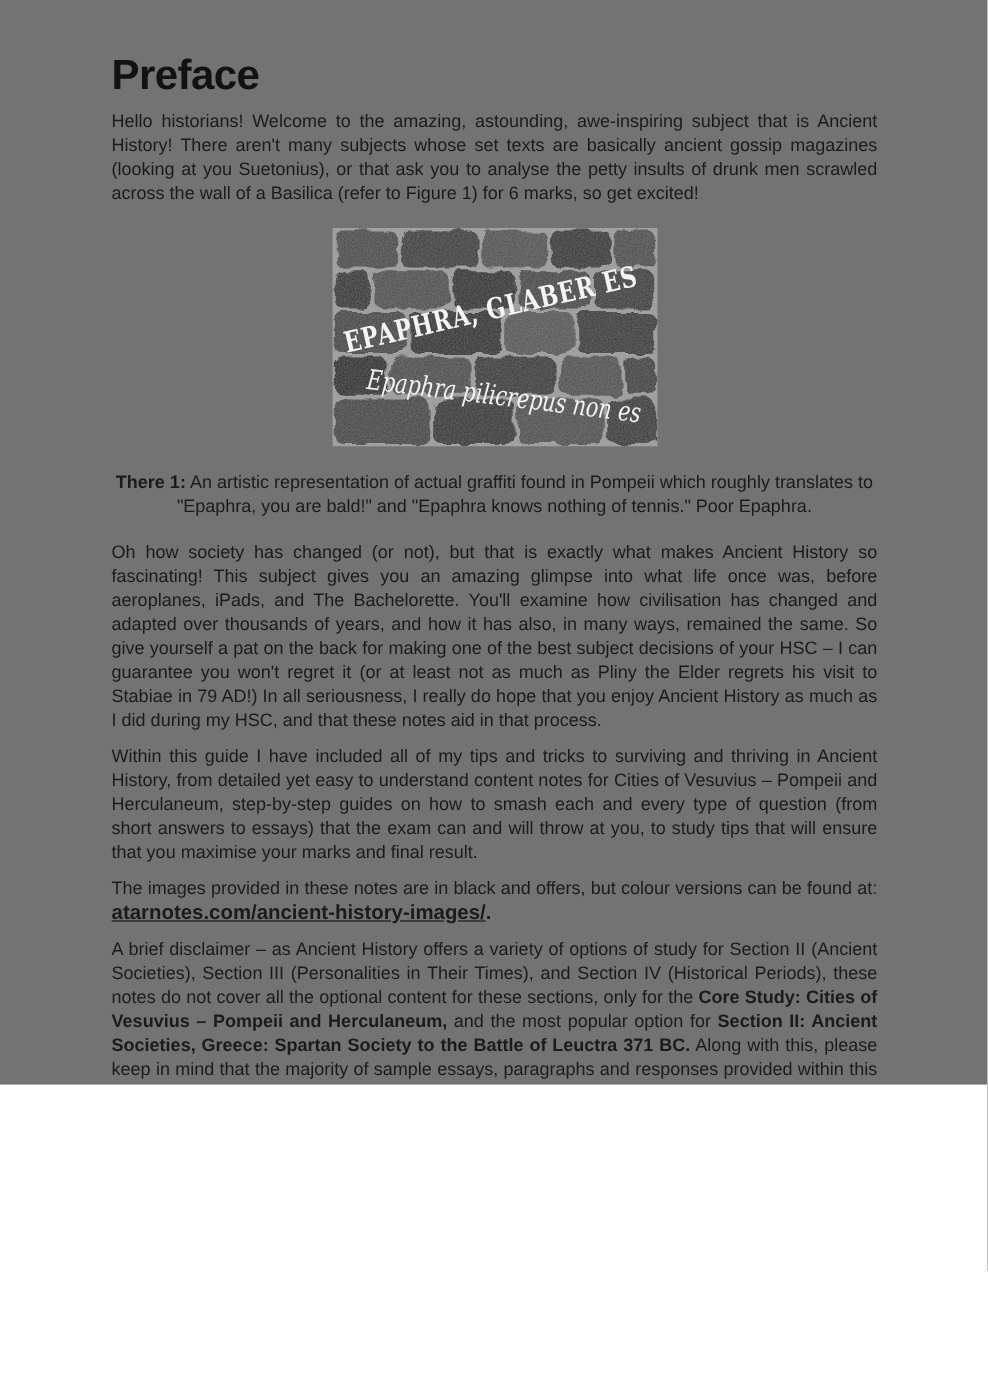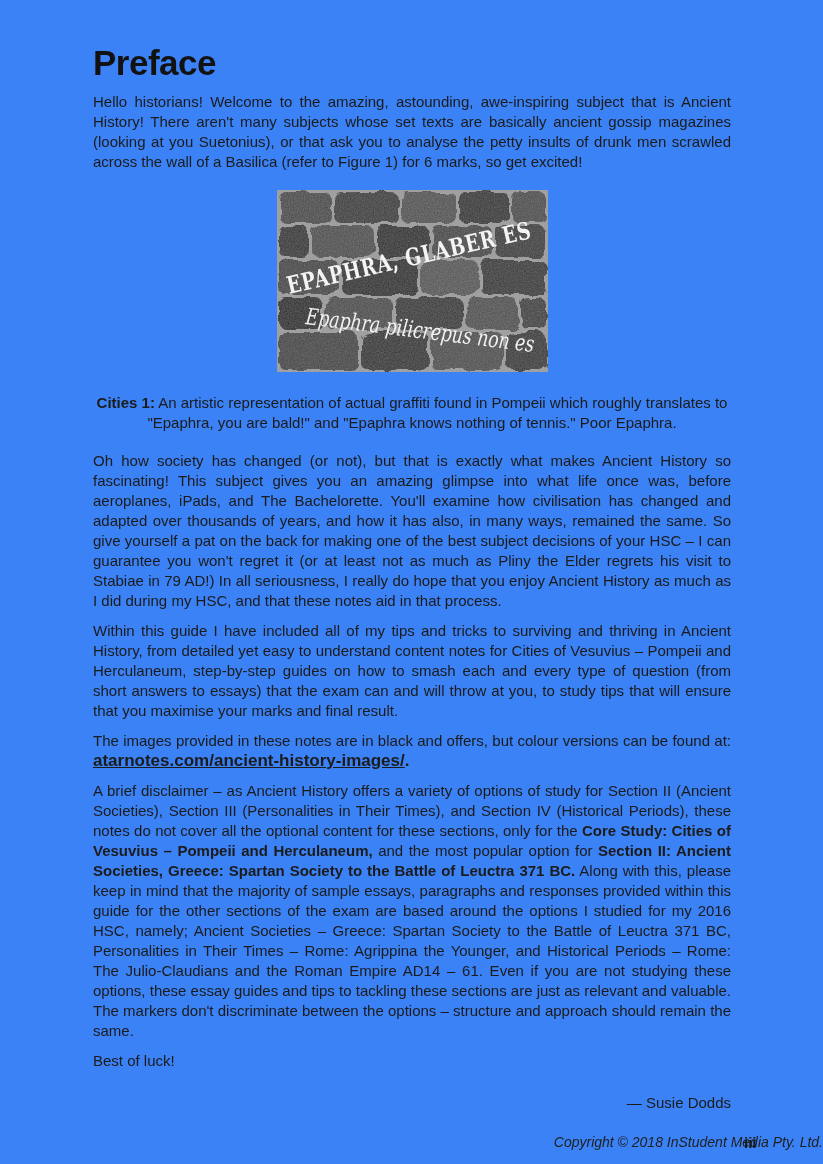--- a/index.html
+++ b/index.html
@@ -3,22 +3,22 @@
 <meta charset="utf-8">
 <style>
   html, body {
     margin: 0;
     padding: 0;
     background: #ffffff;
   }
   .page {
     position: relative;
     width: 823px;
-    height: 1164px;
-    background: #3b82f6;
+    height: 904px;
+    background: #737373;
     font-family: "Liberation Sans", sans-serif;
     color: #1b1b1b;
     overflow: hidden;
   }
   .content {
     position: absolute;
     left: 93px;
     top: 0;
     width: 638px;
   }
@@ -152,21 +152,21 @@
           <rect x="2" y="142" width="79" height="38" rx="7" fill="#404040"></rect>
           <rect x="84" y="142" width="67" height="38" rx="7" fill="#303030"></rect>
           <rect x="154" y="142" width="72" height="38" rx="7" fill="#484848"></rect>
           <rect x="229" y="142" width="40" height="38" rx="7" fill="#363636"></rect>
         </g>
         <rect x="0" y="0" width="271" height="182" filter="url(#grain)"></rect>
         <text class="graffiti-caps" x="12" y="104" transform="rotate(-13 12 104)" font-size="24" fill="#f4f4f4" letter-spacing="1" textLength="250" lengthAdjust="spacingAndGlyphs">EPAPHRA, GLABER ES</text>
         <text class="graffiti-script" x="28" y="134" transform="rotate(7 28 134)" font-size="23" fill="#f2f2f2" textLength="230" lengthAdjust="spacingAndGlyphs">Epaphra pilicrepus non es</text>
       </svg>
       <figcaption class="caption">
-        <span class="bold">Cities 1:</span><span> An artistic representation of actual graffiti found in Pompeii which roughly translates to "Epaphra, you are bald!" and "Epaphra knows nothing of tennis." Poor Epaphra.</span>
+        <span class="bold">There 1:</span><span> An artistic representation of actual graffiti found in Pompeii which roughly translates to "Epaphra, you are bald!" and "Epaphra knows nothing of tennis." Poor Epaphra.</span>
       </figcaption>
     </figure>
 
     <p class="body">
       <span>Oh how society has changed (or not), but that is exactly what makes Ancient History so fascinating! This subject gives you an amazing glimpse into what life once was, before aeroplanes, iPads, and </span><span class="italic">The Bachelorette.</span><span> You'll examine how civilisation has changed and adapted over thousands of years, and how it has also, in many ways, remained the same. So give yourself a pat on the back for making one of the best subject decisions of your HSC – I can guarantee you won't regret it (or at least not as much as Pliny the Elder regrets his visit to Stabiae in 79 AD!) In all seriousness, I really do hope that you enjoy Ancient History as much as I did during my HSC, and that these notes aid in that process.</span>
     </p>
 
     <p class="body">
       <span>Within this guide I have included </span><span class="italic">all</span><span> of my tips and tricks to surviving and thriving in Ancient History, from detailed yet easy to understand content notes for Cities of Vesuvius – Pompeii and Herculaneum, step-by-step guides on how to smash each and every type of question (from short answers to essays) that the exam can and will throw at you, to study tips that will ensure that you maximise your marks and final result.</span>
     </p>

